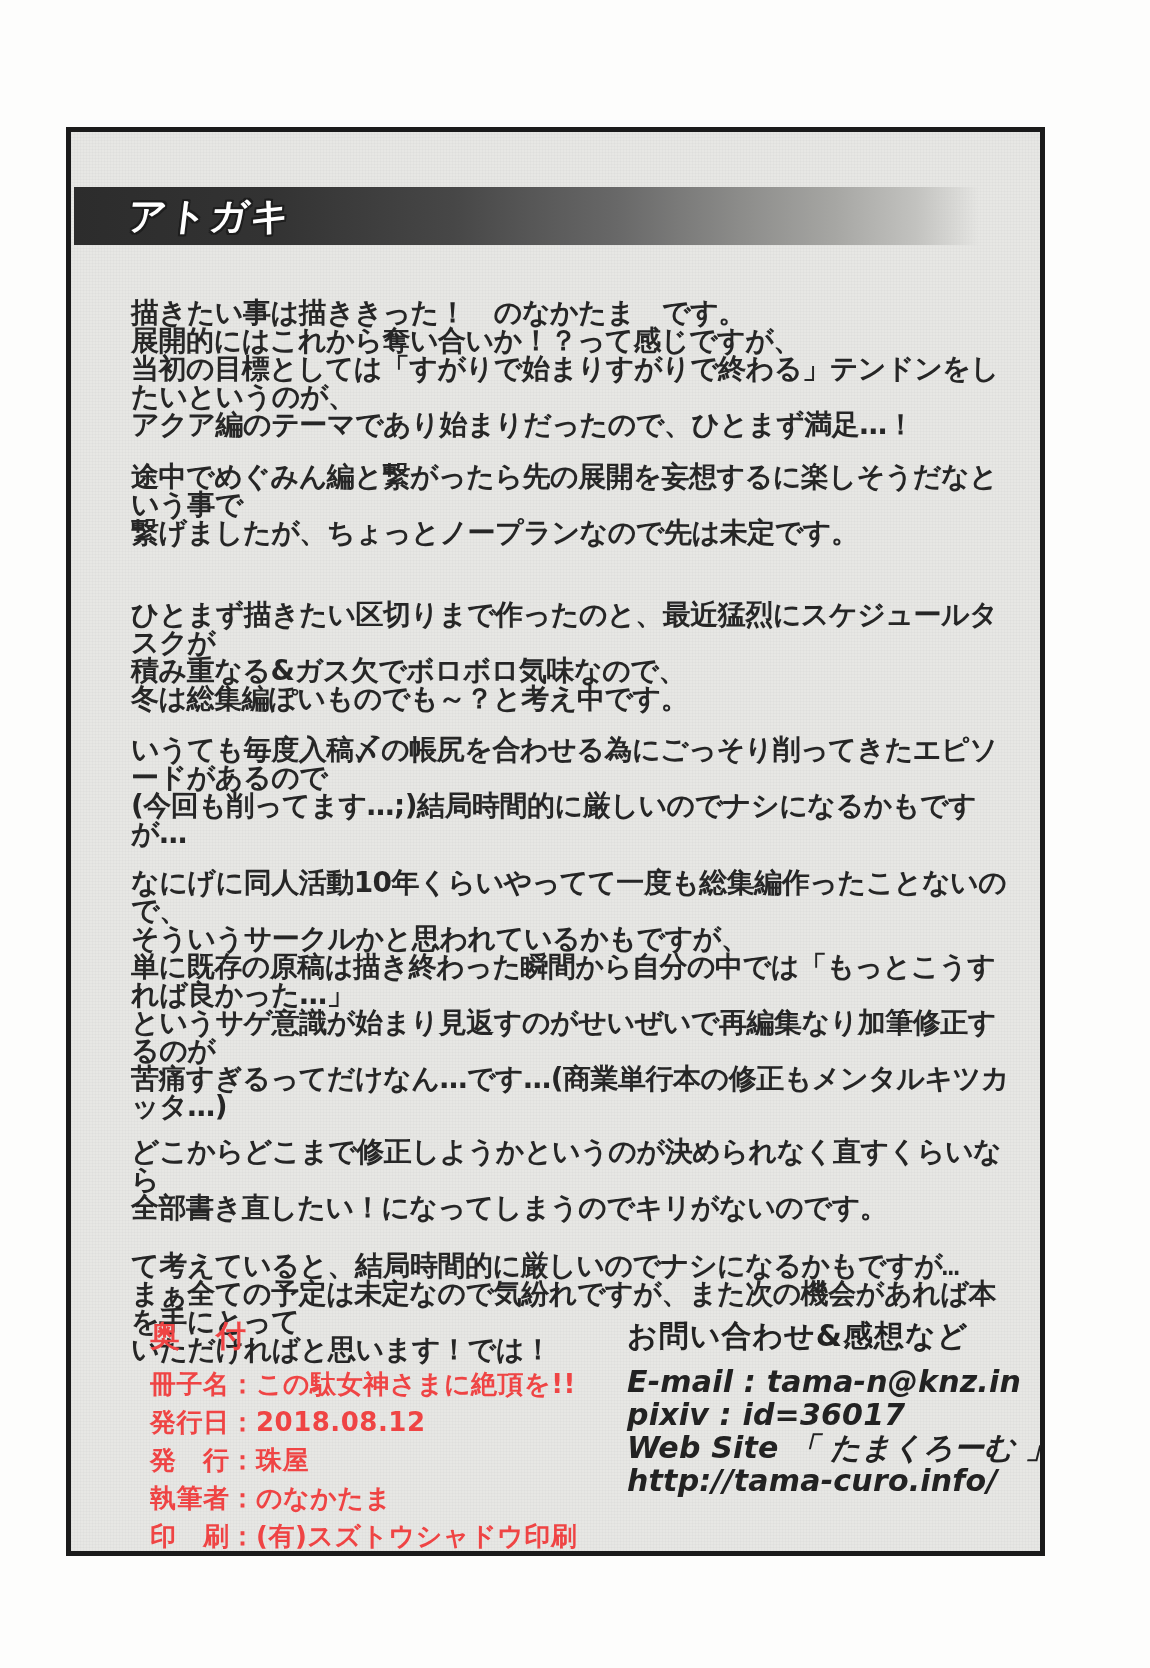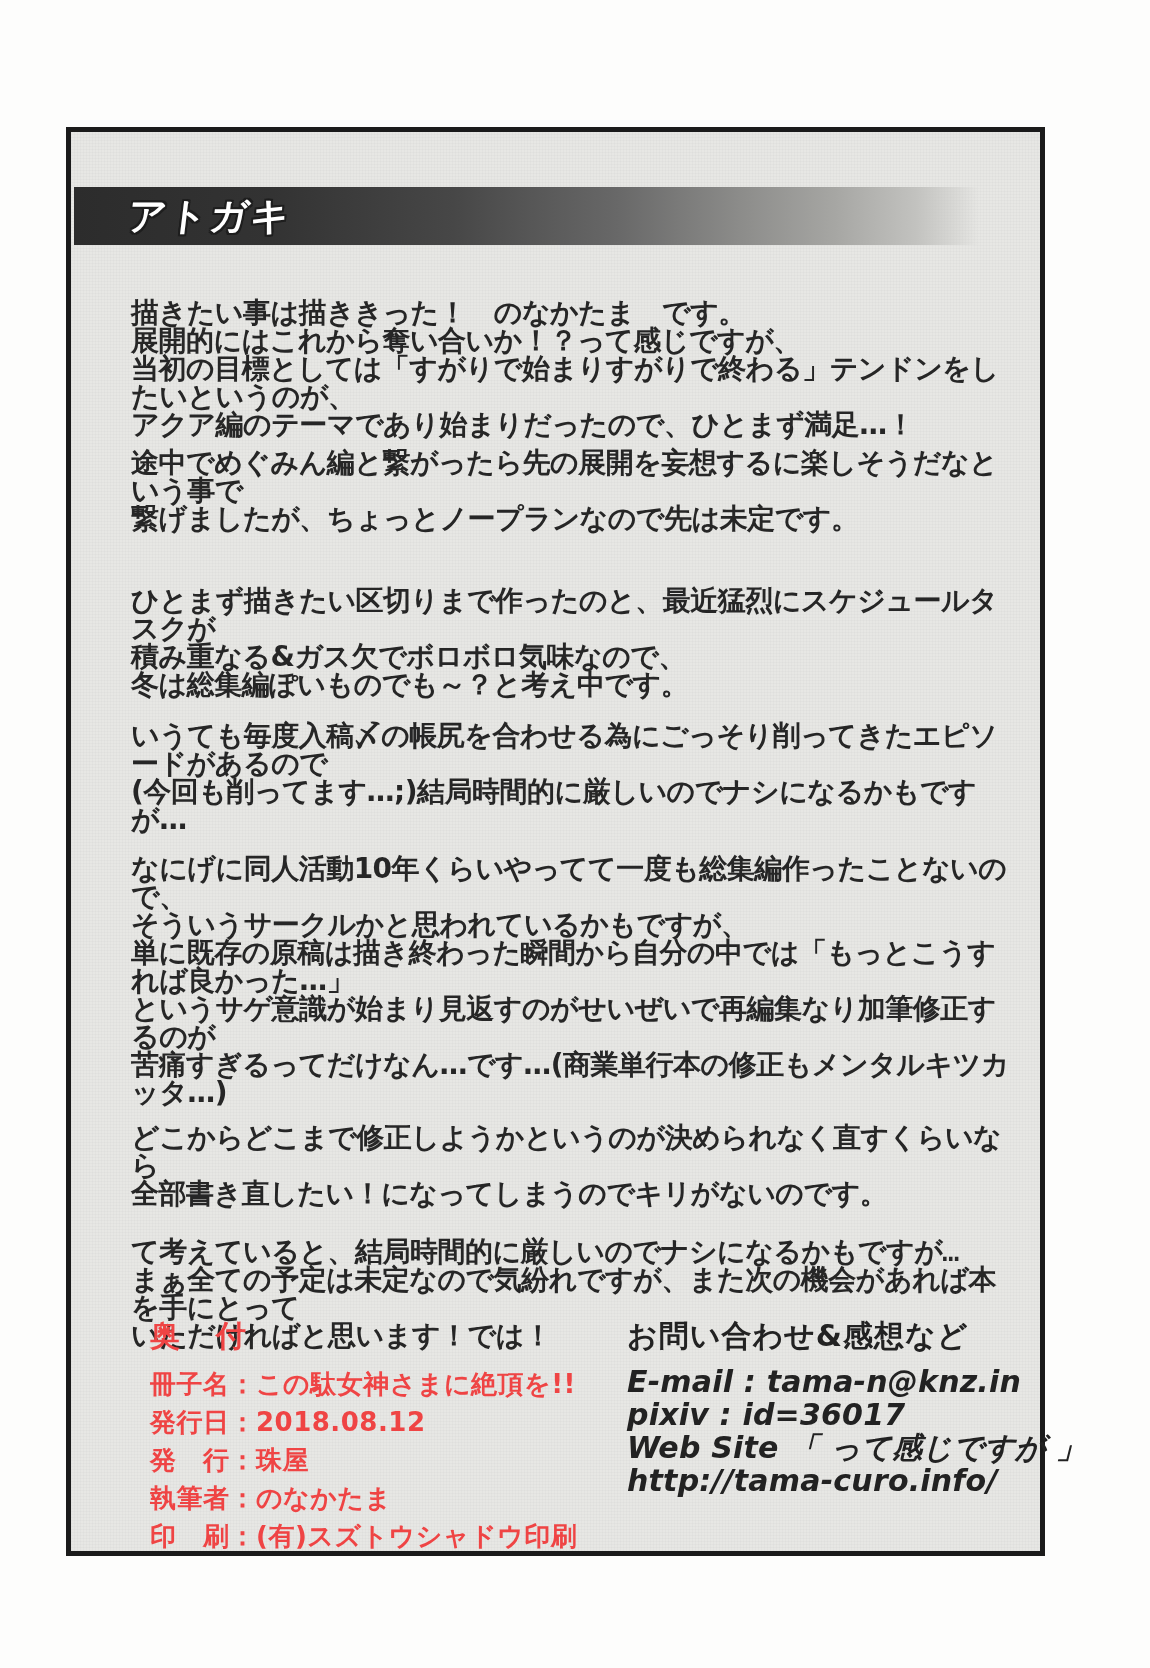--- a/index.html
+++ b/index.html
@@ -64,21 +64,21 @@
     left: 131px;
     top: 299px;
     width: 890px;
     font-size: 28px;
     line-height: 28px;
     font-weight: 600;
     color: #262626;
     letter-spacing: -0.5px;
   }
   .afterword p { white-space: pre-line; }
-  .afterword p.p2 { margin-top: 10px; }
+  .afterword p.p2 { margin-top: 24px; }
   .afterword p.p3 { margin-top: 54px; }
   .afterword p.p4 { margin-top: 23px; }
   .afterword p.p5 { margin-top: 21px; }
   .afterword p.p6 { margin-top: 17px; }
   .afterword p.p7 { margin-top: 32px; font-family: Liberation Mono, monospace; }
   
   .colophon {
     position: absolute;
     left: 150px;
     top: 1316px;
@@ -158,17 +158,17 @@
     <div class="row"><span>発行日：</span><span>2018.08.12</span></div>
     <div class="row"><span>発　行：</span><span>珠屋</span></div>
     <div class="row"><span>執筆者：</span><span>のなかたま</span></div>
     <div class="row"><span>印　刷：</span><span>(有)スズトウシャドウ印刷</span></div>
   </div>
 
   <div class="contact">
     <div class="heading">お問い合わせ&amp;感想など</div>
     <div class="line">E-mail : tama-n@knz.in</div>
     <div class="line">pixiv : id=36017</div>
-    <div class="line">Web Site 「 って感じですが 」</div>
+    <div class="line">Web Site 「 たまくろーむ 」</div>
     <div class="line">http://tama-curo.info/</div>
   </div>
 
 </div>
 
 </body></html>

